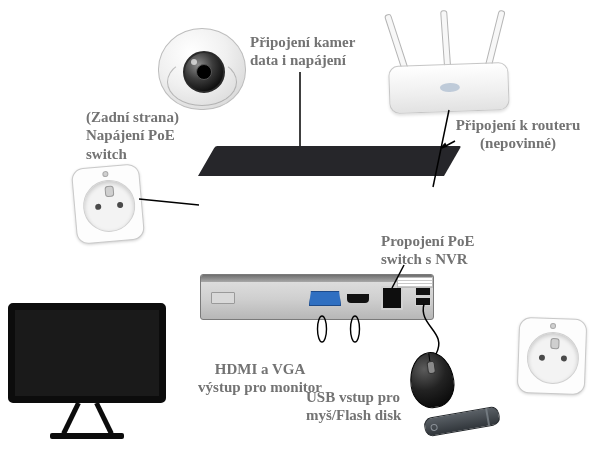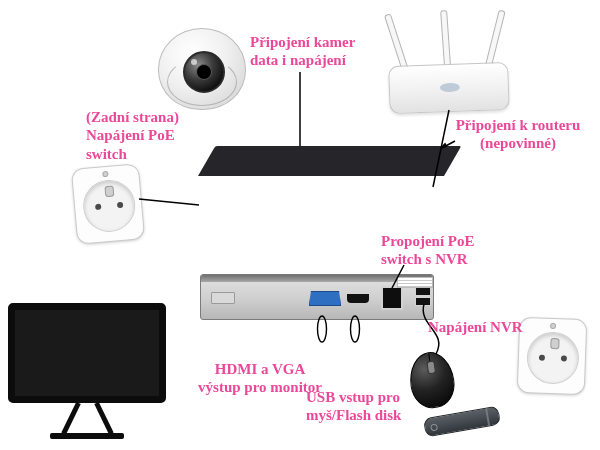--- a/index.html
+++ b/index.html
@@ -1,19 +1,19 @@
 <!DOCTYPE html>
 <html style="--bg: #ffffff; --panel-red: #e02127; --switch-body: #18181a; --vga-blue: #2f6fc1;"><head>
 <meta charset="utf-8">
 <style>
   html,body{margin:0;padding:0;background:#fff;}
   .canvas{position:relative;width:600px;height:450px;background:var(--bg,#fff);overflow:hidden;
           font-family:"Liberation Serif",serif;}
   
-  .label{position:absolute;font-weight:bold;font-size:15px;line-height:1.22;color:#ec4899;
+  .label{position:absolute;font-weight:bold;font-size:15px;line-height:1.22;color:#737373;
          white-space:pre-line;z-index:5;}
   .label.center{text-align:center;font-family:Liberation Serif, serif;}
   #lbl-camera{left:250px;top:33px;width:140px;}
   #lbl-poe-power{left:86px;top:108px;width:120px;}
   #lbl-router{left:443px;top:116px;width:150px;}
   #lbl-switch-nvr{left:381px;top:232px;width:115px;}
   #lbl-nvr-power{left:428px;top:318px;width:115px;}
   #lbl-monitor{left:170px;top:360px;width:140px;margin-left:20px;}
   #lbl-usb{left:306px;top:388px;width:130px;}
   
@@ -214,19 +214,18 @@
 
   <div class="label" id="lbl-camera">Připojení kamer
 data i napájení</div>
   <div class="label" id="lbl-poe-power">(Zadní strana)
 Napájení PoE
 switch</div>
   <div class="label center" id="lbl-router">Připojení k routeru
 (nepovinné)</div>
   <div class="label" id="lbl-switch-nvr">Propojení PoE
 switch s NVR</div>
-  <div class="label" id="lbl-nvr-power">Napájení NVR</div>
   <div class="label center" id="lbl-monitor">HDMI a VGA
 výstup pro monitor</div>
   <div class="label" id="lbl-usb">USB vstup pro
 myš/Flash disk</div>
 
 </div>
 
 </body></html>

